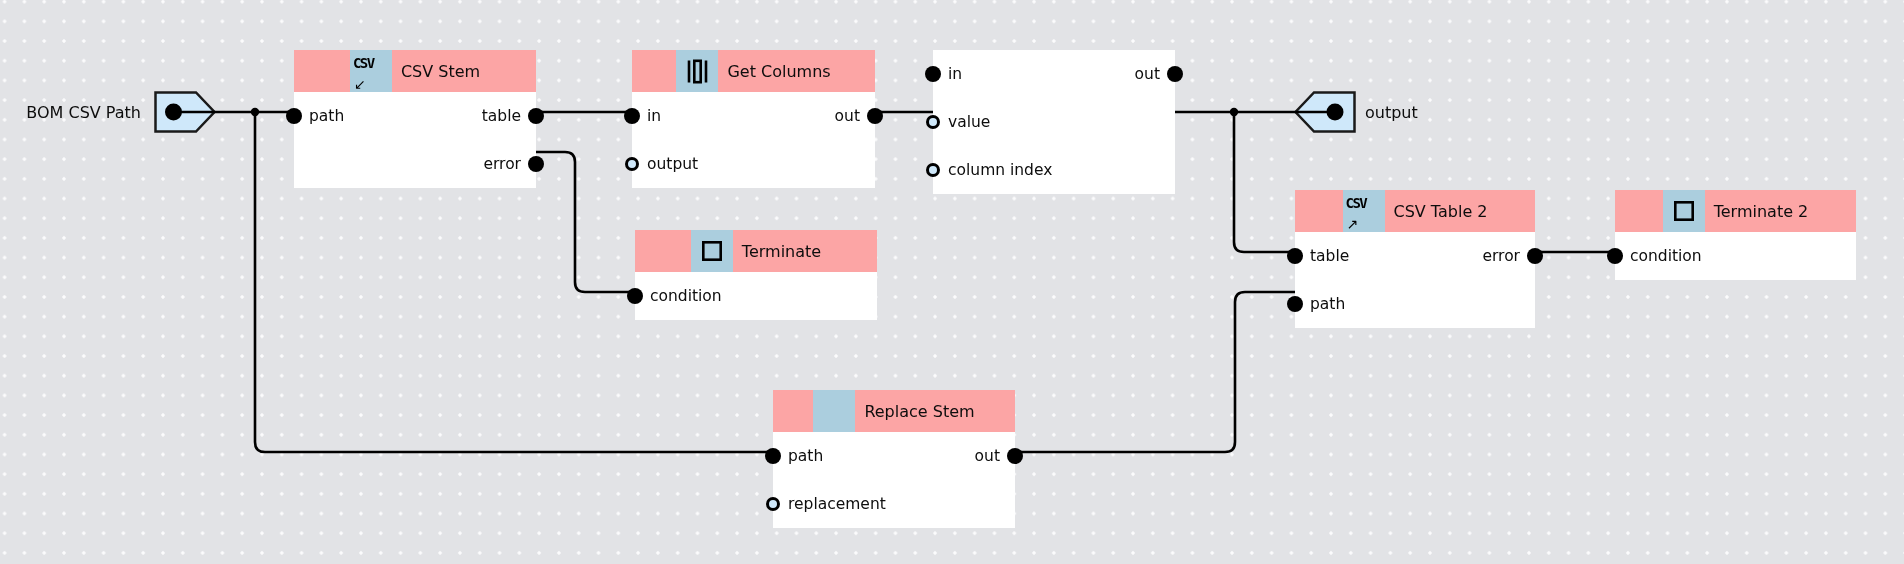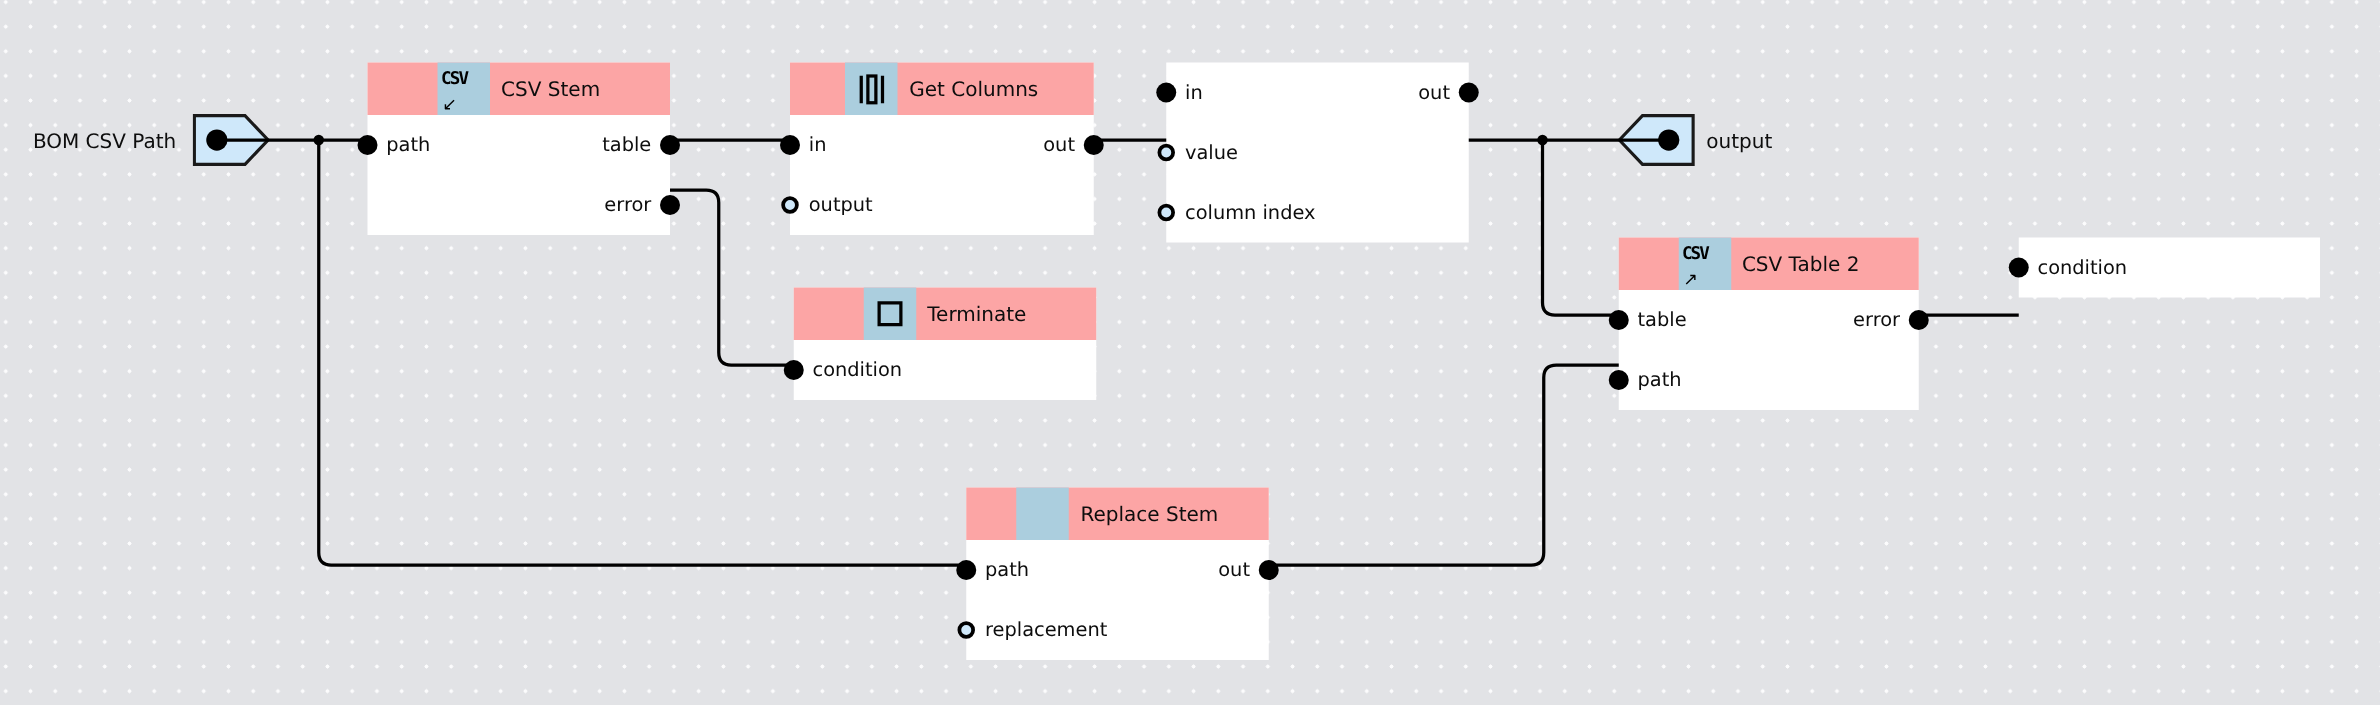--- a/index.html
+++ b/index.html
@@ -215,20 +215,28 @@
         <span class="dot filled right"></span>
       </div>
       <div class="port-row left-only">
         <span class="dot filled left"></span>
         <span class="port-label">path</span>
       </div>
     </div>
   </div>
 
   <div class="node" style="left:1615px;top:190px;width:241px">
+    <div class="node-header">
+      <div class="icon-box">
+        <svg class="icon-svg" width="24" height="24" viewBox="0 0 24 24" stroke="#000" stroke-width="2.6" fill="none">
+          <rect x="3.3" y="3.3" width="17.4" height="17.4"></rect>
+        </svg>
+      </div>
+      <div class="node-title">Terminate 2</div>
+    </div>
     <div class="node-body">
       <div class="port-row left-only">
         <span class="dot filled left"></span>
         <span class="port-label">condition</span>
       </div>
     </div>
   </div>
 
   <svg id="wires" width="1904" height="564" viewBox="0 0 1904 564">
     <path d="M 173.5 112 H 294"></path>

